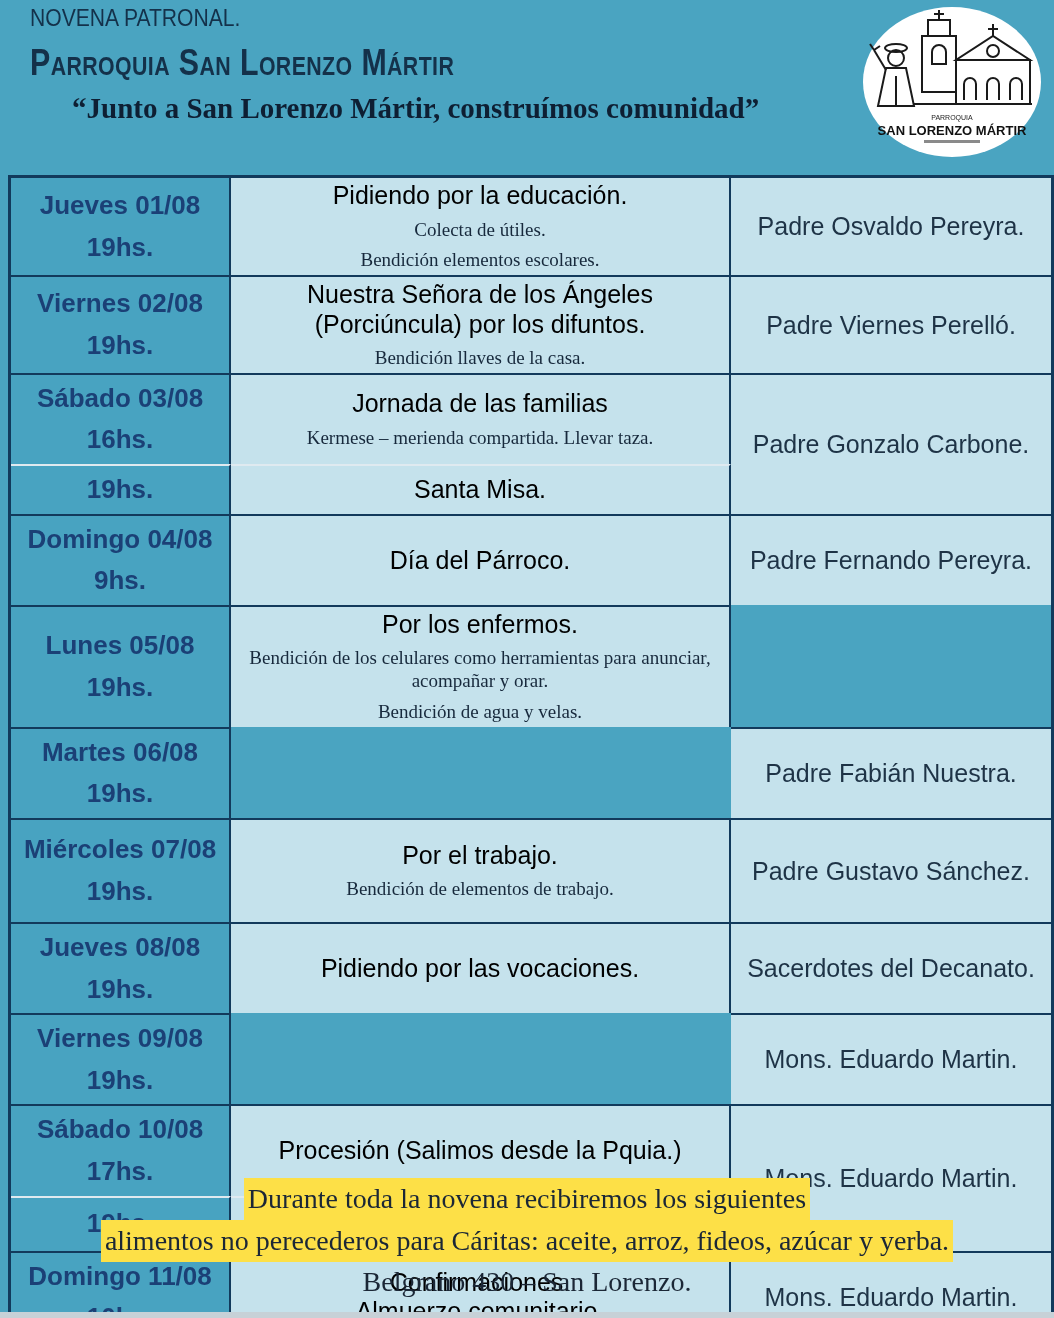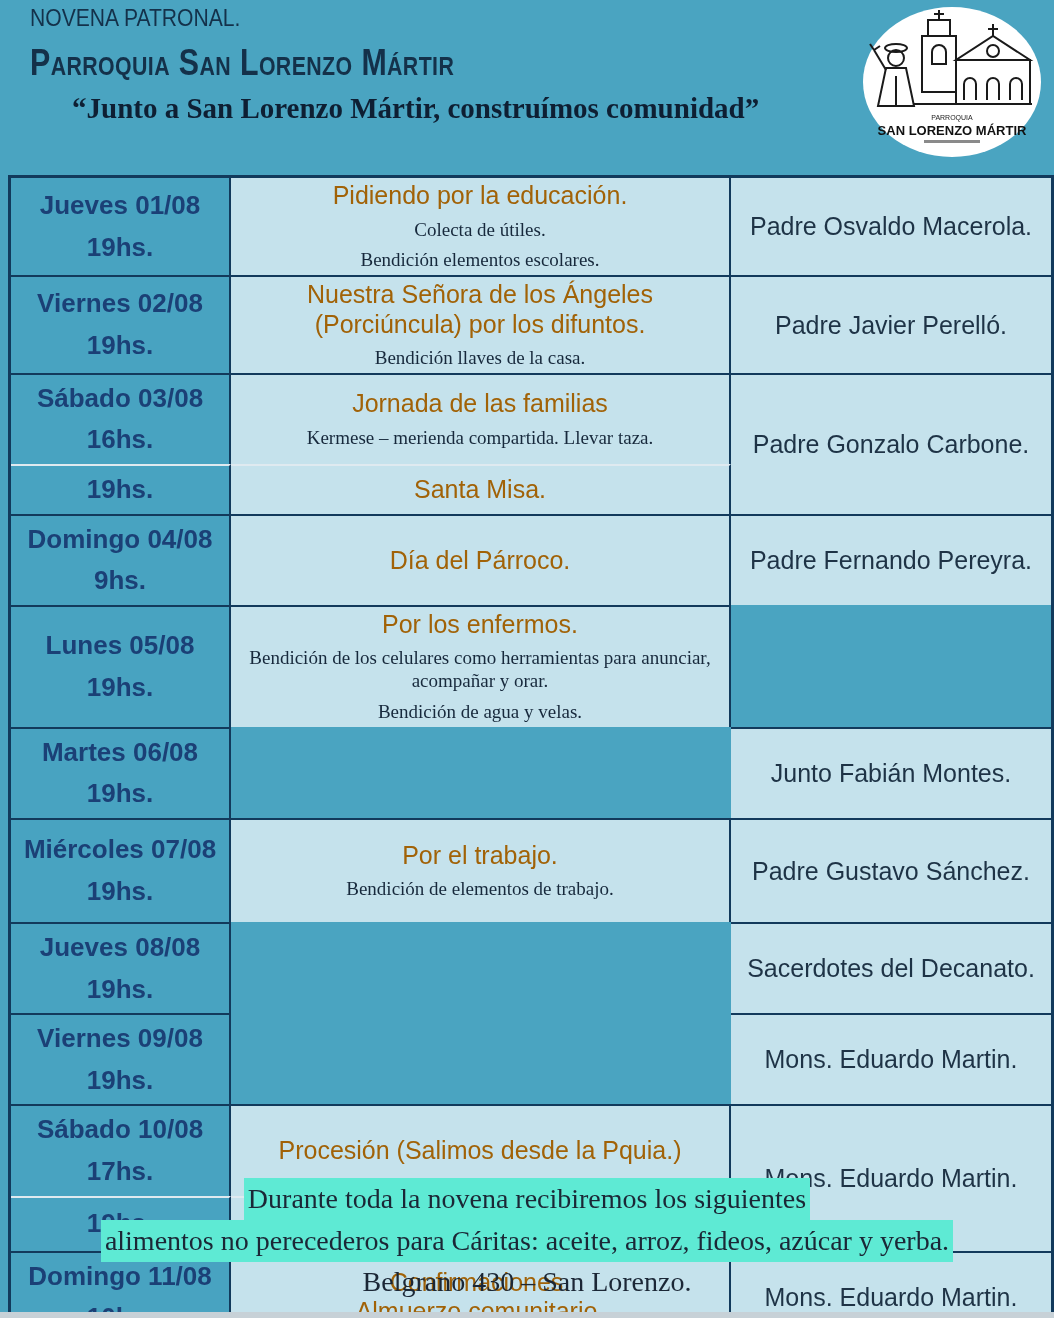--- a/index.html
+++ b/index.html
@@ -45,34 +45,34 @@
     text-align:center;padding:3px 10px;min-width:0;
   }
   .date-cell{
     background:#48A3C1;color:#1B4076;font-weight:700;font-size:26px;
     line-height:1.6;border-right:2px solid #123A5C;
   }
   .mid-cell{background:#C5E2EC;border-right:2px solid #123A5C;}
   .right-cell{background:#C5E2EC;font-size:25px;color:#1E3346;line-height:1.15;}
   .bt{border-top:2px solid #123A5C;}
   .btl{border-top:2px solid #DFEAF0;}
-  .evt-title{font-size:25px;color:#a16207;line-height:1.18;}
+  .evt-title{font-size:25px;color:#000000;line-height:1.18;}
   .evt-sub{
     font-family:"Liberation Serif",serif;font-size:19px;color:#17293C;
     line-height:1.2;margin-top:8px;
   }
   .evt-sub:empty,.evt-title:empty{display:none;}
   
   .footer{
     position:absolute;left:0;top:1178px;width:1054px;
     text-align:center;
     font-family:"Liberation Serif",serif;font-size:28px;color:#1B2736;
     line-height:1.43;
   }
-  .hl{background:#5eead4;padding:1px 4px;display:inline-block;}
+  .hl{background:#fde047;padding:1px 4px;display:inline-block;}
   .footer .line{margin:0;}
   .bottom-strip{
     position:absolute;left:0;bottom:0;width:1054px;height:6px;background:#C7D1D7;
   }
 </style>
 </head>
 <body>
 
 <div class="kicker">NOVENA PATRONAL.</div>
 <div class="main-title">Parroquia San Lorenzo Mártir</div>
@@ -118,33 +118,33 @@
   <div class="cell date-cell" style="grid-row:1;grid-column:1">
     <div>Jueves 01/08</div>
     <div>19hs.</div>
   </div>
   <div class="cell mid-cell" style="grid-row:1;grid-column:2">
     <div class="evt-title">Pidiendo por la educación.</div>
     <div class="evt-sub">Colecta de útiles.</div>
     <div class="evt-sub">Bendición elementos escolares.</div>
   </div>
   <div class="cell right-cell" style="grid-row:1;grid-column:3">
-    <div>Padre Osvaldo Macerola.</div>
+    <div>Padre Osvaldo Pereyra.</div>
   </div>
 
   <div class="cell date-cell bt" style="grid-row:2;grid-column:1">
     <div>Viernes 02/08</div>
     <div>19hs.</div>
   </div>
   <div class="cell mid-cell bt" style="grid-row:2;grid-column:2">
     <div class="evt-title">Nuestra Señora de los Ángeles (Porciúncula) por los difuntos.</div>
     <div class="evt-sub">Bendición llaves de la casa.</div>
   </div>
   <div class="cell right-cell bt" style="grid-row:2;grid-column:3">
-    <div>Padre Javier Perelló.</div>
+    <div>Padre Viernes Perelló.</div>
   </div>
 
   <div class="cell date-cell bt" style="grid-row:3;grid-column:1">
     <div>Sábado 03/08</div>
     <div>16hs.</div>
   </div>
   <div class="cell mid-cell bt" style="grid-row:3;grid-column:2">
     <div class="evt-title">Jornada de las familias</div>
     <div class="evt-sub">Kermese – merienda compartida. Llevar taza.</div>
   </div>
@@ -178,38 +178,41 @@
     <div class="evt-title">Por los enfermos.</div>
     <div class="evt-sub">Bendición de los celulares como herramientas para anunciar, acompañar y orar.</div>
     <div class="evt-sub">Bendición de agua y velas.</div>
   </div>
 
   <div class="cell date-cell bt" style="grid-row:7;grid-column:1">
     <div>Martes 06/08</div>
     <div>19hs.</div>
   </div>
   <div class="cell right-cell bt" style="grid-row:7;grid-column:3">
-    <div>Junto Fabián Montes.</div>
+    <div>Padre Fabián Nuestra.</div>
   </div>
 
   <div class="cell date-cell bt" style="grid-row:8;grid-column:1">
     <div>Miércoles 07/08</div>
     <div>19hs.</div>
   </div>
   <div class="cell mid-cell bt" style="grid-row:8;grid-column:2">
     <div class="evt-title">Por el trabajo.</div>
     <div class="evt-sub">Bendición de elementos de trabajo.</div>
   </div>
   <div class="cell right-cell bt" style="grid-row:8;grid-column:3">
     <div>Padre Gustavo Sánchez.</div>
   </div>
 
   <div class="cell date-cell bt" style="grid-row:9;grid-column:1">
     <div>Jueves 08/08</div>
     <div>19hs.</div>
+  </div>
+  <div class="cell mid-cell bt" style="grid-row:9;grid-column:2">
+    <div class="evt-title">Pidiendo por las vocaciones.</div>
   </div>
   <div class="cell right-cell bt" style="grid-row:9;grid-column:3">
     <div>Sacerdotes del Decanato.</div>
   </div>
 
   <div class="cell date-cell bt" style="grid-row:10;grid-column:1">
     <div>Viernes 09/08</div>
     <div>19hs.</div>
   </div>
   <div class="cell right-cell bt" style="grid-row:10;grid-column:3">

